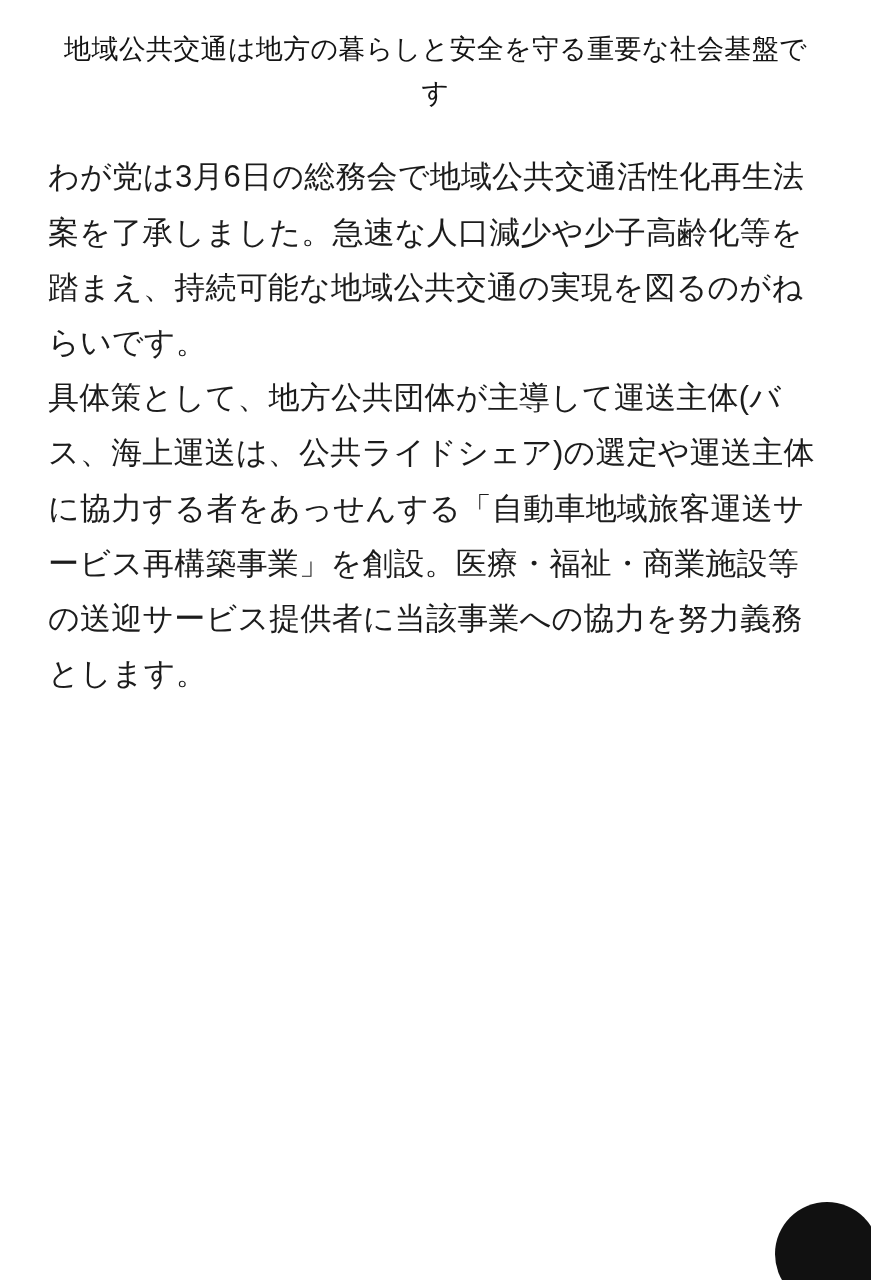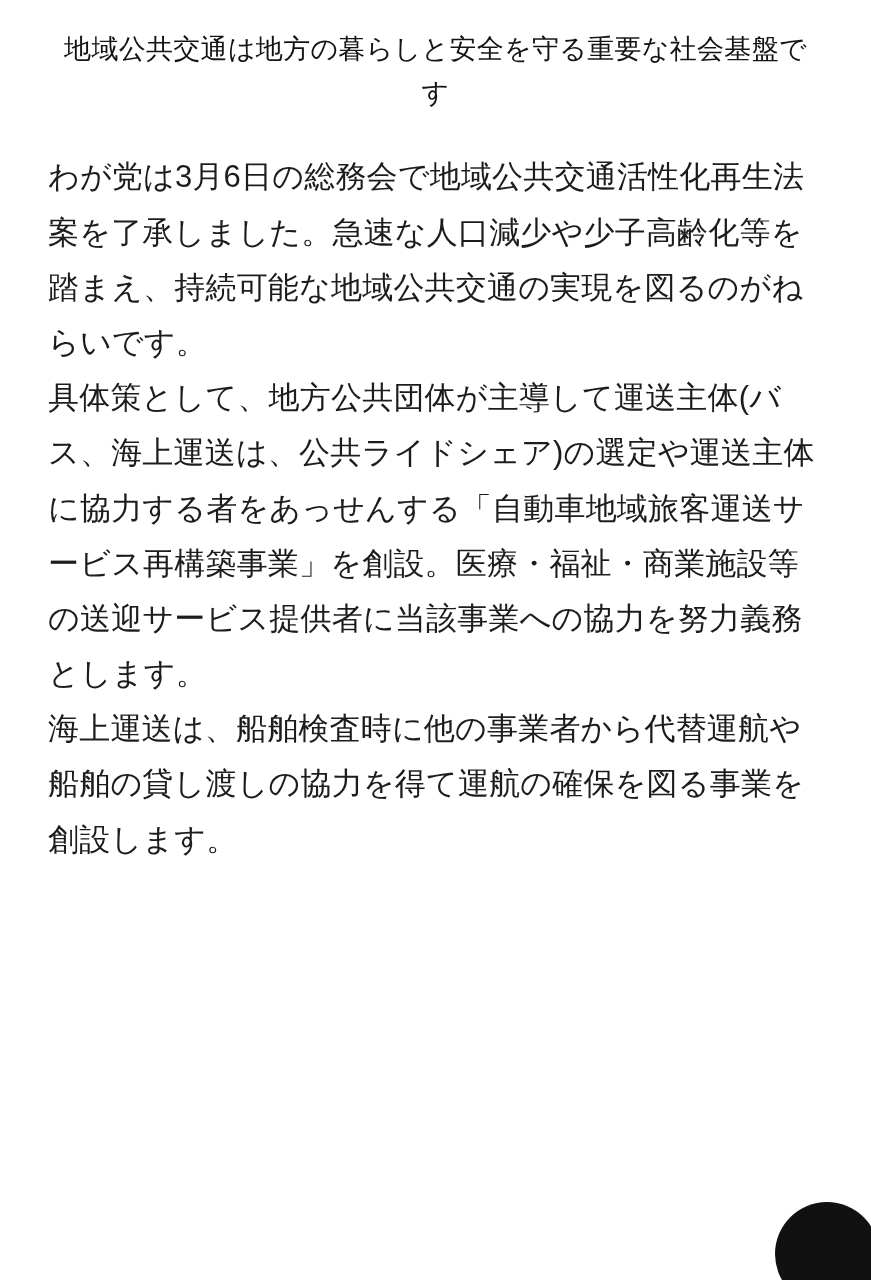--- a/index.html
+++ b/index.html
@@ -69,18 +69,17 @@
 </head>
 <body>
 
 <div class="page">
 
   <h1 class="article-title">地域公共交通は地方の暮らしと安全を守る重要な社会基盤です</h1>
 
   <div class="article-body">
     <p>わが党は3月6日の総務会で地域公共交通活性化再生法案を了承しました。急速な人口減少や少子高齢化等を踏まえ、持続可能な地域公共交通の実現を図るのがねらいです。</p>
     <p>具体策として、地方公共団体が主導して運送主体(バス、海上運送は、公共ライドシェア)の選定や運送主体に協力する者をあっせんする「自動車地域旅客運送サービス再構築事業」を創設。医療・福祉・商業施設等の送迎サービス提供者に当該事業への協力を努力義務とします。</p>
-    <p>海上運送は、船舶検査時に他の事業者から代替運航や船舶の貸し渡しの協力を得て運航の確保を図る事業を創設します。</p>
   </div>
 
   <button class="fab"></button>
 
 </div>
 
 </body></html>

